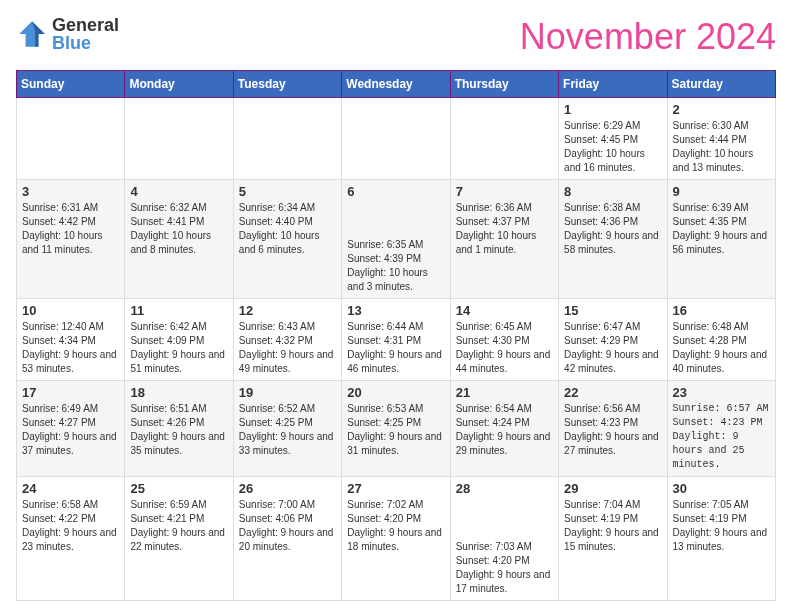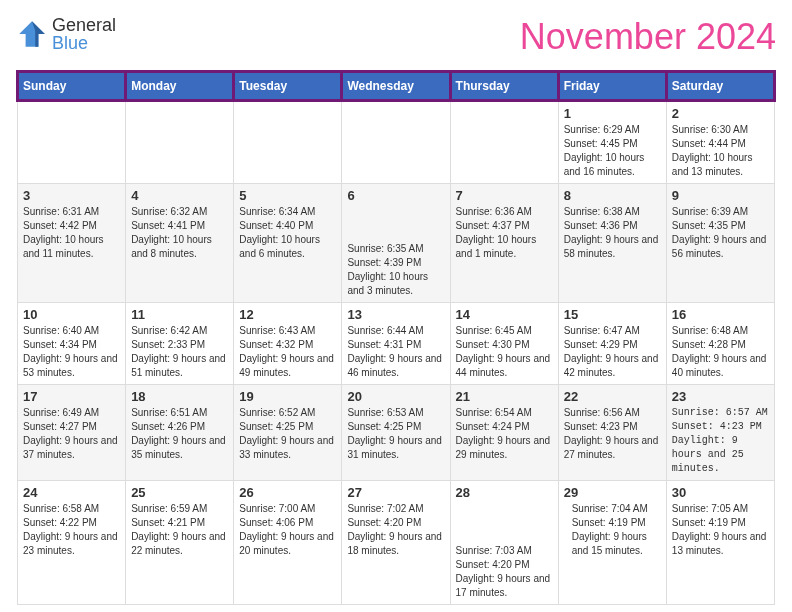--- a/index.html
+++ b/index.html
@@ -18,21 +18,21 @@
     }
     .logo {
       display: flex;
       align-items: center;
       gap: 4px;
     }
     .logo-text {
       display: flex;
       flex-direction: column;
       font-size: 18px;
-      font-weight: normal;
+      font-weight: bold;
       line-height: 1;
     }
     .logo-text span:first-child { color: #333; }
     .logo-text span:last-child { color: #4a90d9; }
     .logo-icon {
       width: 32px;
       height: 32px;
     }
     .title-area {
       text-align: right;
@@ -51,21 +51,21 @@
       border-collapse: collapse;
       table-layout: fixed;
     }
     thead tr th {
       background-color: #3a6bbf;
       color: #fff;
       font-size: 12px;
       font-weight: bold;
       padding: 6px 4px;
       text-align: left;
-      border: 3px solid #701a75;
+      border: 1px solid #701a75;
     }
     tbody tr td {
       vertical-align: top;
       padding: 4px 5px;
       font-size: 10px;
       color: #333;
       border: 1px solid #ddd;
       height: 80px;
       background: #fff;
     }
@@ -178,28 +178,28 @@
         <td>
           <span class="day-num">9</span>
           <div class="day-info" style="white-space: pre-line;">Sunrise: 6:39 AM
 Sunset: 4:35 PM
 Daylight: 9 hours and 56 minutes.</div>
         </td>
       </tr>
       <tr>
         <td>
           <span class="day-num">10</span>
-          <div class="day-info" style="white-space: pre-line;">Sunrise: 6:40 AM
+          <div class="day-info" style="white-space: pre-line;">Sunrise: 12:40 AM
 Sunset: 4:34 PM
 Daylight: 9 hours and 53 minutes.</div>
         </td>
         <td>
           <span class="day-num">11</span>
           <div class="day-info" style="white-space: pre-line;">Sunrise: 6:42 AM
-Sunset: 2:33 PM
+Sunset: 4:09 PM
 Daylight: 9 hours and 51 minutes.</div>
         </td>
         <td>
           <span class="day-num">12</span>
           <div class="day-info" style="white-space: pre-line;">Sunrise: 6:43 AM
 Sunset: 4:32 PM
 Daylight: 9 hours and 49 minutes.</div>
         </td>
         <td>
           <span class="day-num">13</span>
@@ -296,21 +296,21 @@
 Daylight: 9 hours and 18 minutes.</div>
         </td>
         <td>
           <span class="day-num">28</span>
           <div class="day-info" style="white-space: pre-line; margin-top: 44px;">Sunrise: 7:03 AM
 Sunset: 4:20 PM
 Daylight: 9 hours and 17 minutes.</div>
         </td>
         <td>
           <span class="day-num">29</span>
-          <div class="day-info" style="white-space: pre-line; margin-left: 8px;">Sunrise: 7:04 AM
+          <div class="day-info" style="white-space: pre-line;">Sunrise: 7:04 AM
 Sunset: 4:19 PM
 Daylight: 9 hours and 15 minutes.</div>
         </td>
         <td>
           <span class="day-num">30</span>
           <div class="day-info" style="white-space: pre-line;">Sunrise: 7:05 AM
 Sunset: 4:19 PM
 Daylight: 9 hours and 13 minutes.</div>
         </td>
       </tr>

